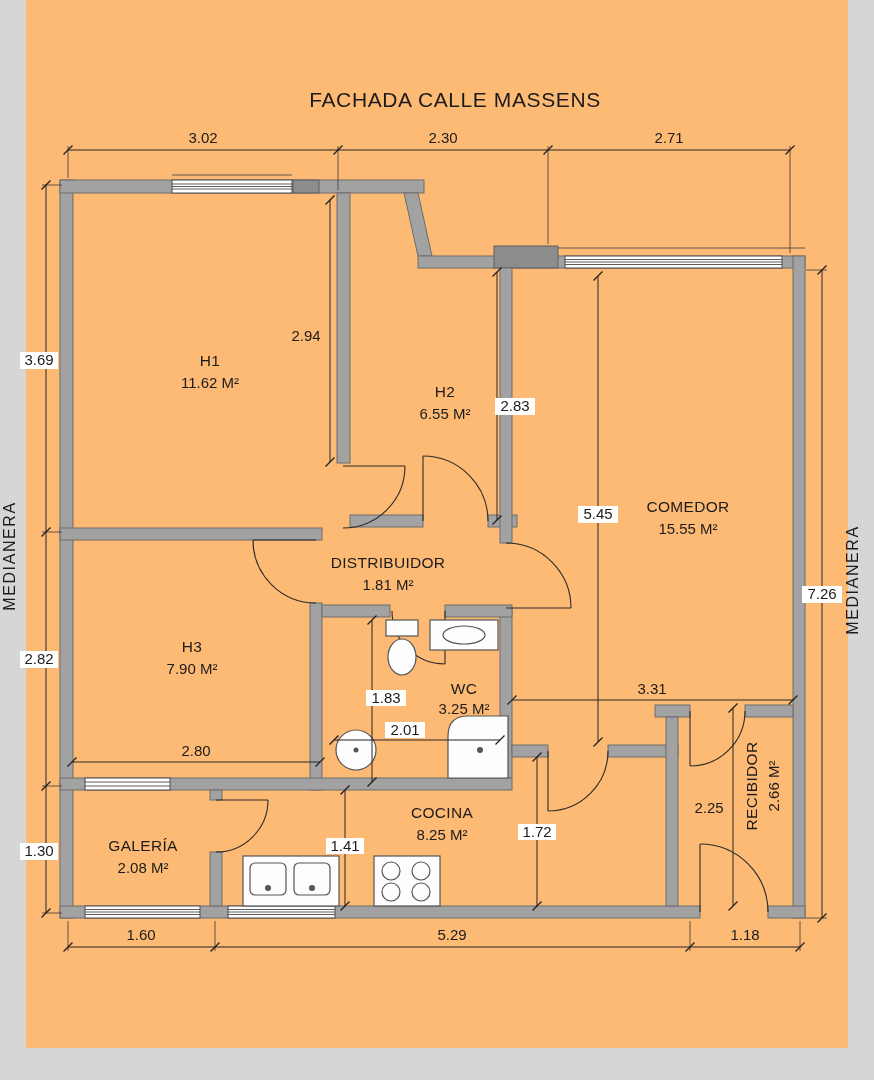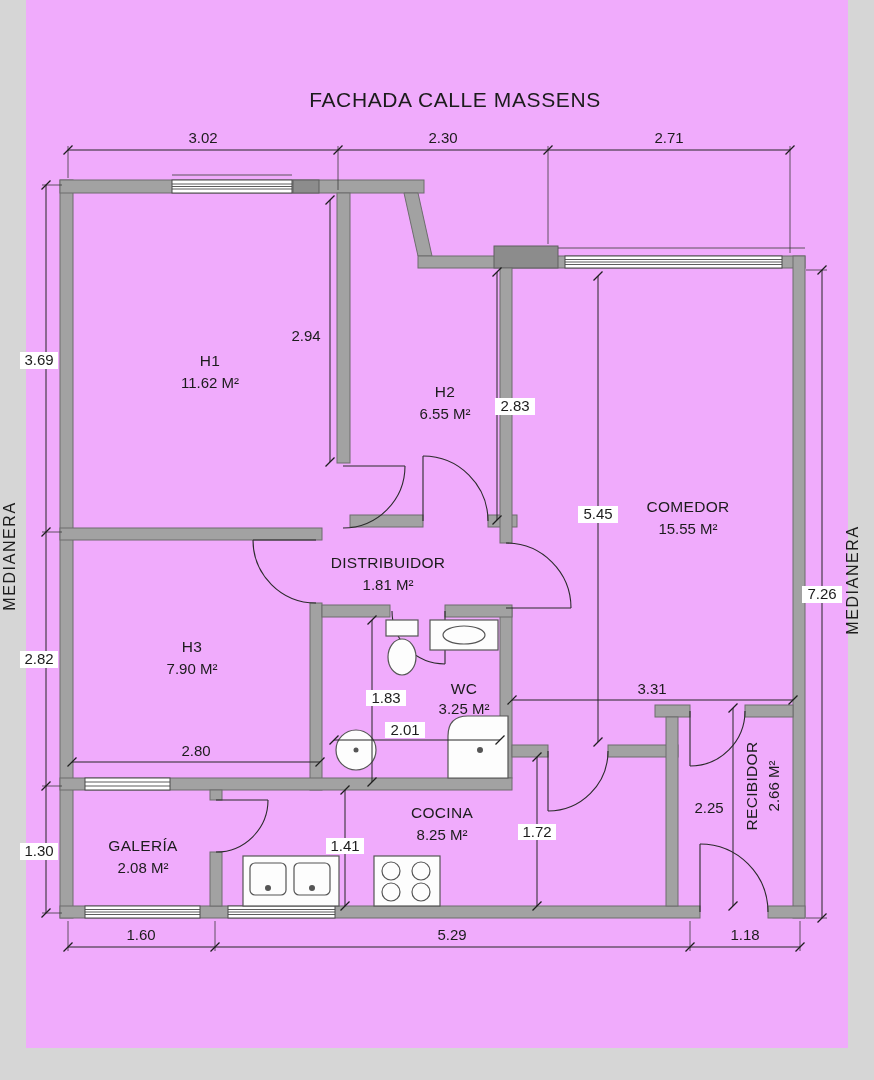--- a/index.html
+++ b/index.html
@@ -1,16 +1,16 @@
 <!DOCTYPE html>
 <html><head>
 <meta charset="utf-8">
 <style>
   html,body{margin:0;padding:0;background:#fff;}
-  .stage{position:relative;width:874px;height:1080px;background:#f0abfc;overflow:hidden;
+  .stage{position:relative;width:874px;height:1080px;background:#fdba74;overflow:hidden;
          font-family:"Liberation Sans","DejaVu Sans",sans-serif;}
   svg{display:block;}
   text{fill:#1c1c1c;text-anchor:middle;font-family:"Liberation Sans","DejaVu Sans",sans-serif;}
   .title{font-size:21px;letter-spacing:.6px;}
   .room{font-size:15.5px;letter-spacing:.3px;}
   .area{font-size:15px;}
   .dim{font-size:15px;}
   .side{font-size:16px;letter-spacing:1.6px;}
   .margin{fill:#d6d6d6;}
   .wall{fill:#a2a2a2;stroke:#6d6d6d;stroke-width:1;}

